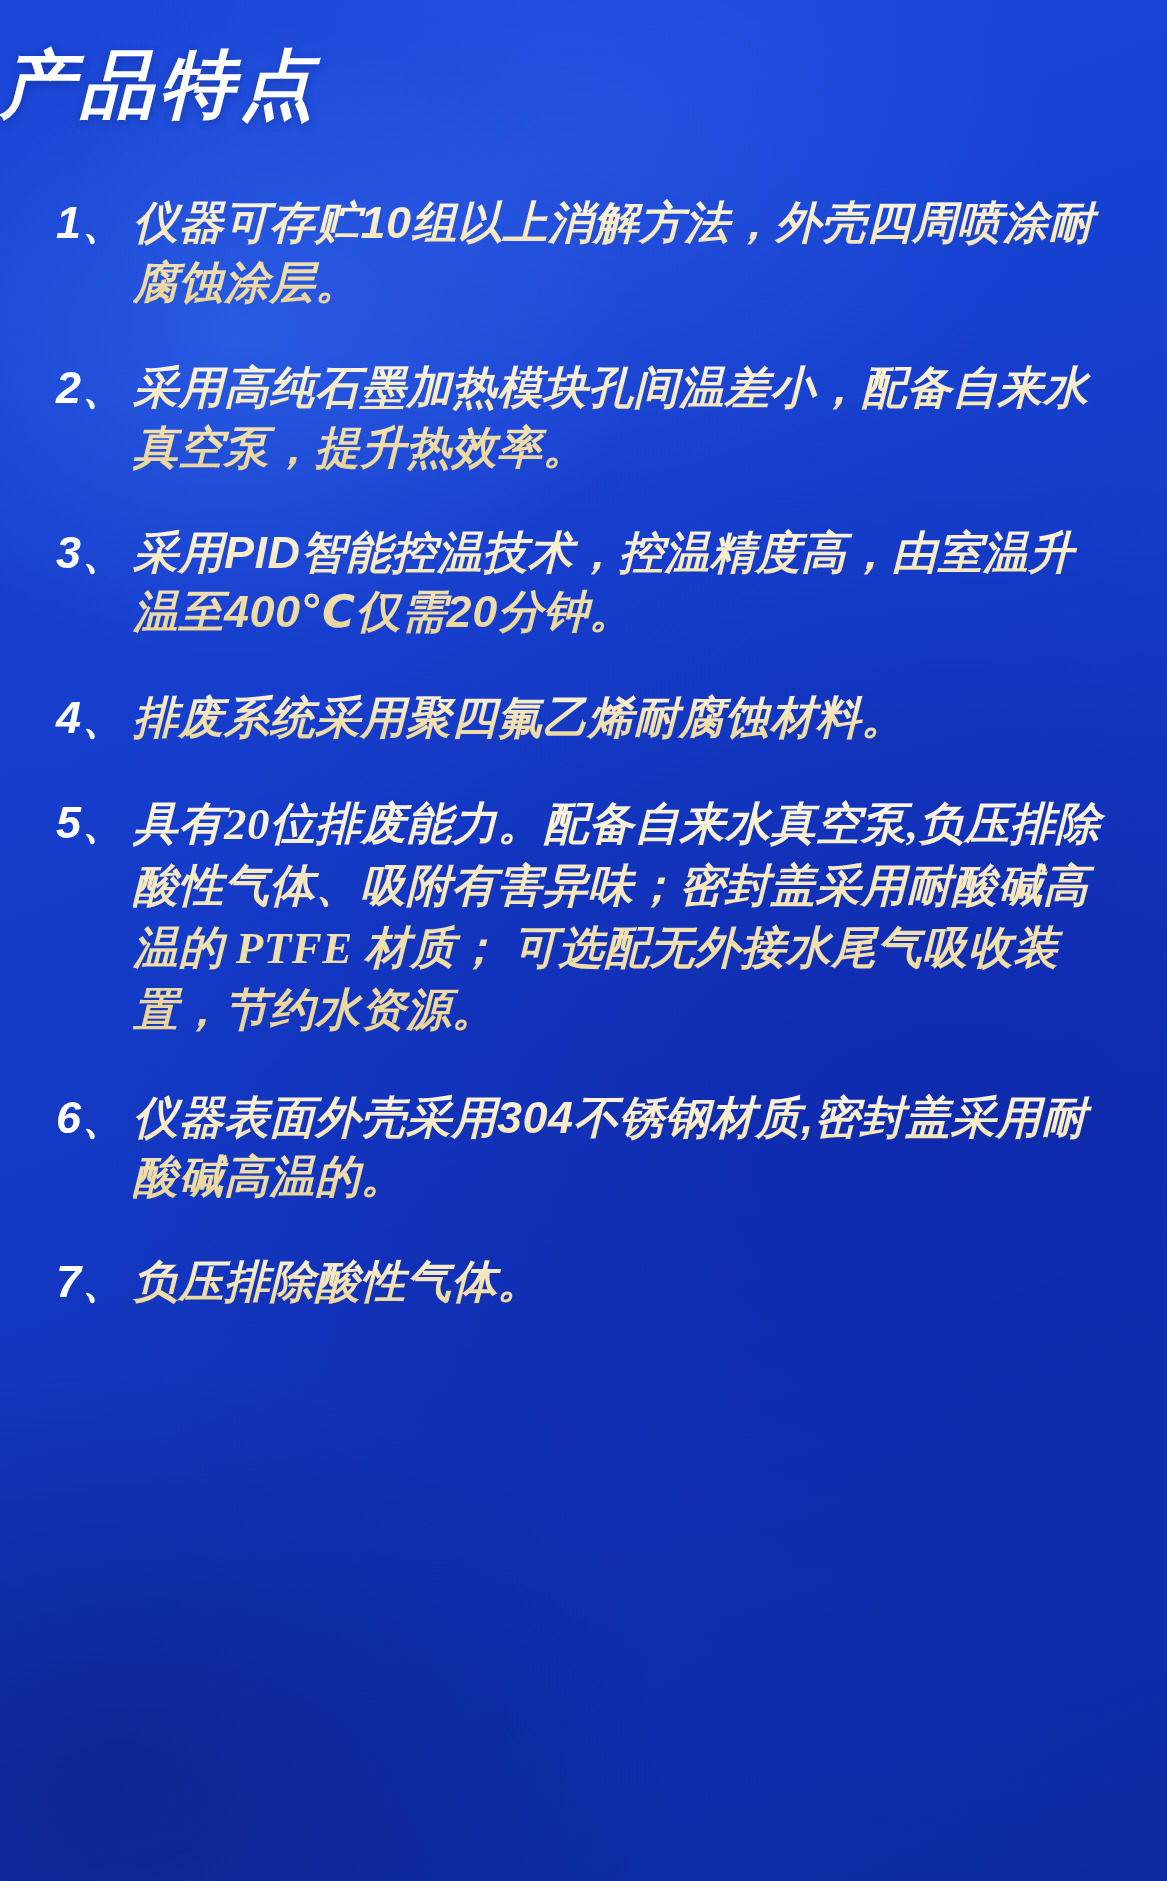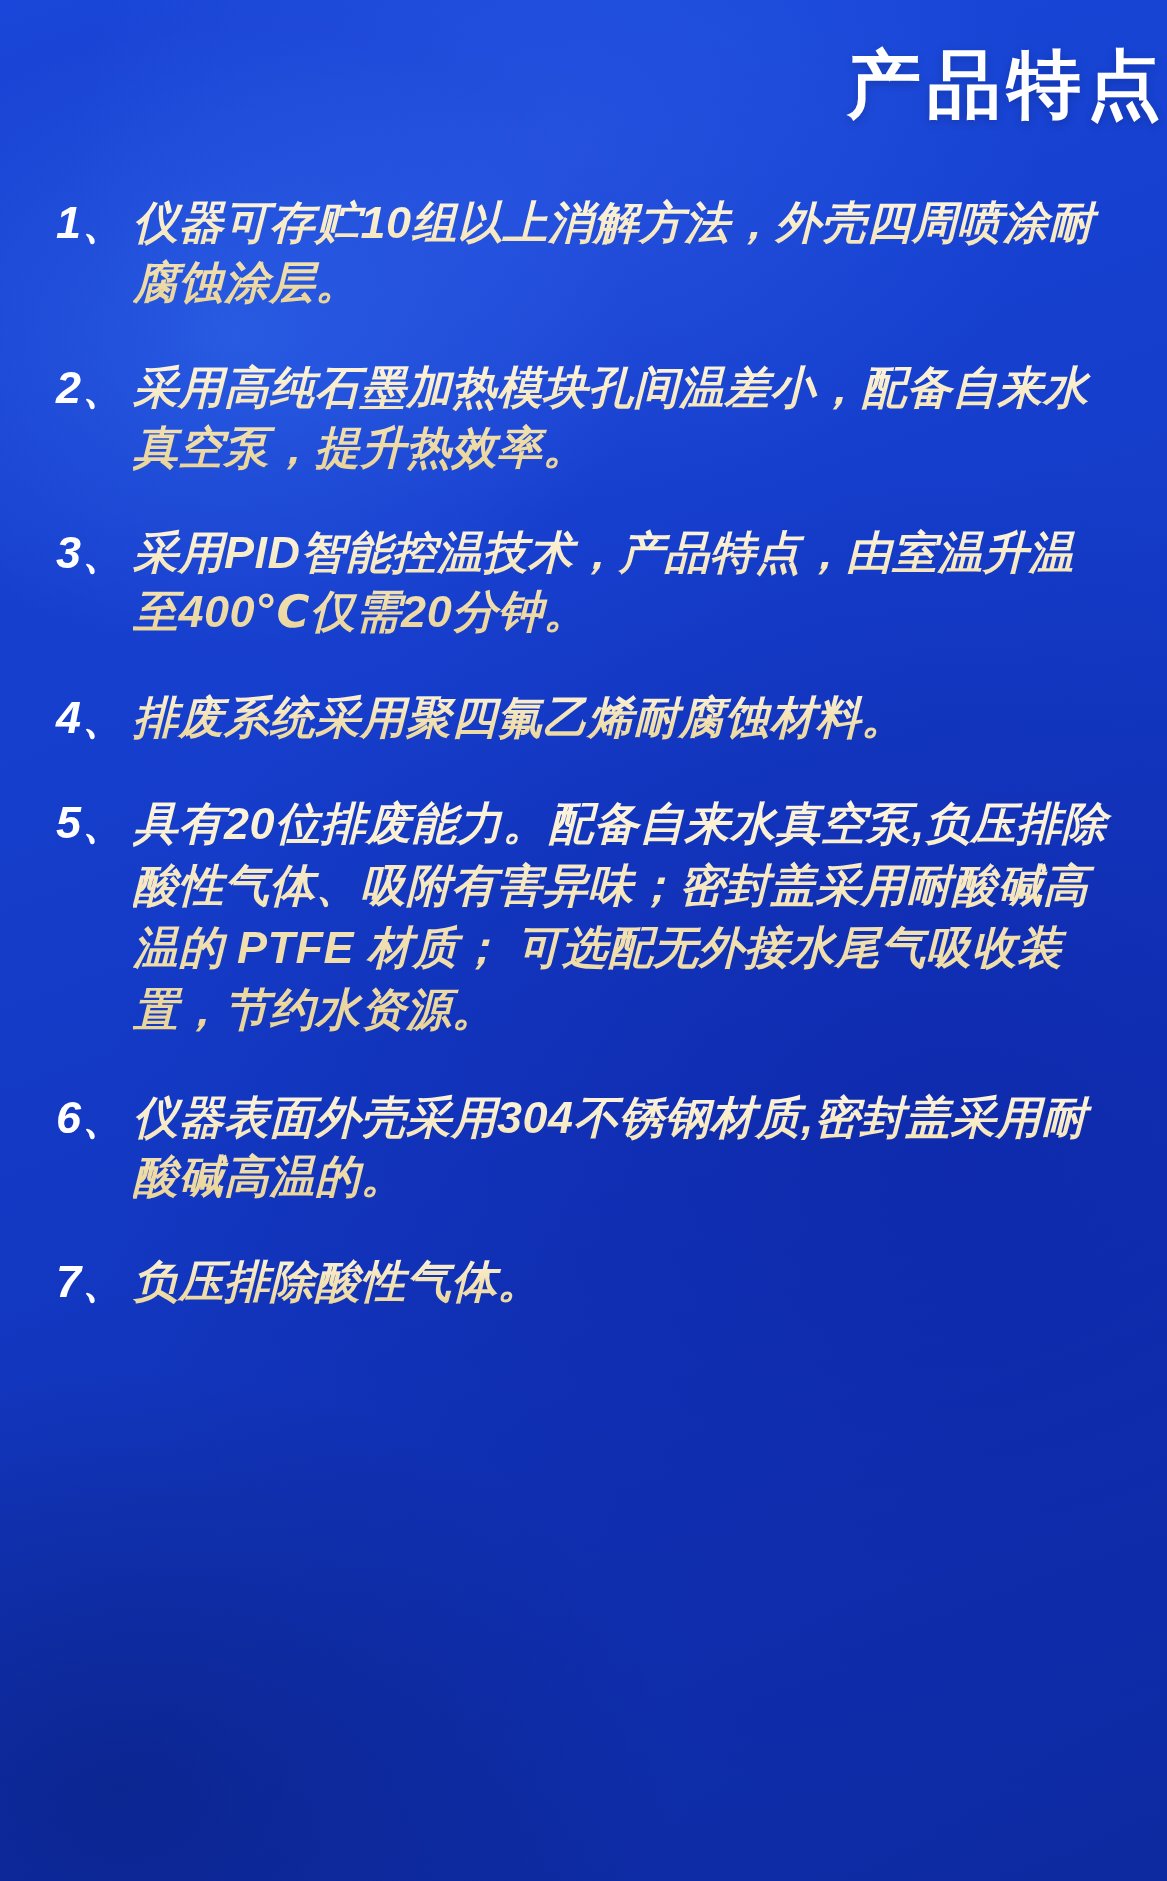--- a/index.html
+++ b/index.html
@@ -29,24 +29,25 @@
     position: absolute;
     inset: 0;
     background:
       radial-gradient(ellipse 700px 520px at 48% 8%, rgba(60,110,245,0.35) 0%, rgba(60,110,245,0) 70%),
       radial-gradient(ellipse 800px 600px at 10% 95%, rgba(8,26,110,0.45) 0%, rgba(8,26,110,0) 70%);
     pointer-events: none;
   }
   .title {
     position: relative;
     z-index: 2;
-    text-align: right;
+    text-align: left;
     color: #ffffff;
     font-size: 74px;
     font-weight: bold;
+    font-style: italic;
     letter-spacing: 6px;
     padding-top: 44px;
     line-height: 1.1;
     text-shadow: 0 3px 10px rgba(0,0,0,0.18);
   }
   .list {
     position: relative;
     z-index: 2;
     margin: 0;
     padding: 60px 52px 0 56px;
@@ -72,20 +73,21 @@
     flex: 1 1 auto;
     color: #f6e7c0;
     background: linear-gradient(180deg, #fdf6e2 0%, #f3e3b6 48%, #e8d296 100%);
     -webkit-background-clip: text;
     background-clip: text;
     -webkit-text-fill-color: transparent;
     text-shadow: none;
   }
   .item.wide .txt {
     text-indent: 0;
+    font-family: Liberation Serif, serif;
   }
   .item:last-child {
     margin-bottom: 0;
   }
   
   .item[data-index="0"] { margin-top: 8px; }
   .item[data-index="4"] .txt { line-height: 1.38; }
 </style>
 </head>
 <body>
@@ -98,21 +100,21 @@
     <li class="item" data-index="0">
       <span class="num">1、</span>
       <span class="txt">仪器可存贮10组以上消解方法，外壳四周喷涂耐腐蚀涂层。</span>
     </li>
     <li class="item" data-index="1">
       <span class="num">2、</span>
       <span class="txt">采用高纯石墨加热模块孔间温差小，配备自来水真空泵，提升热效率。</span>
     </li>
     <li class="item" data-index="2">
       <span class="num">3、</span>
-      <span class="txt">采用PID智能控温技术，产品特点，由室温升温至400℃仅需20分钟。</span>
+      <span class="txt">采用PID智能控温技术，控温精度高，由室温升温至400℃仅需20分钟。</span>
     </li>
     <li class="item" data-index="3">
       <span class="num">4、</span>
       <span class="txt">排废系统采用聚四氟乙烯耐腐蚀材料。</span>
     </li>
     <li class="item wide" data-index="4">
       <span class="num">5、</span>
       <span class="txt">具有20位排废能力。配备自来水真空泵,负压排除酸性气体、吸附有害异味；密封盖采用耐酸碱高温的 PTFE 材质； 可选配无外接水尾气吸收装置，节约水资源。</span>
     </li>
     <li class="item" data-index="5">

